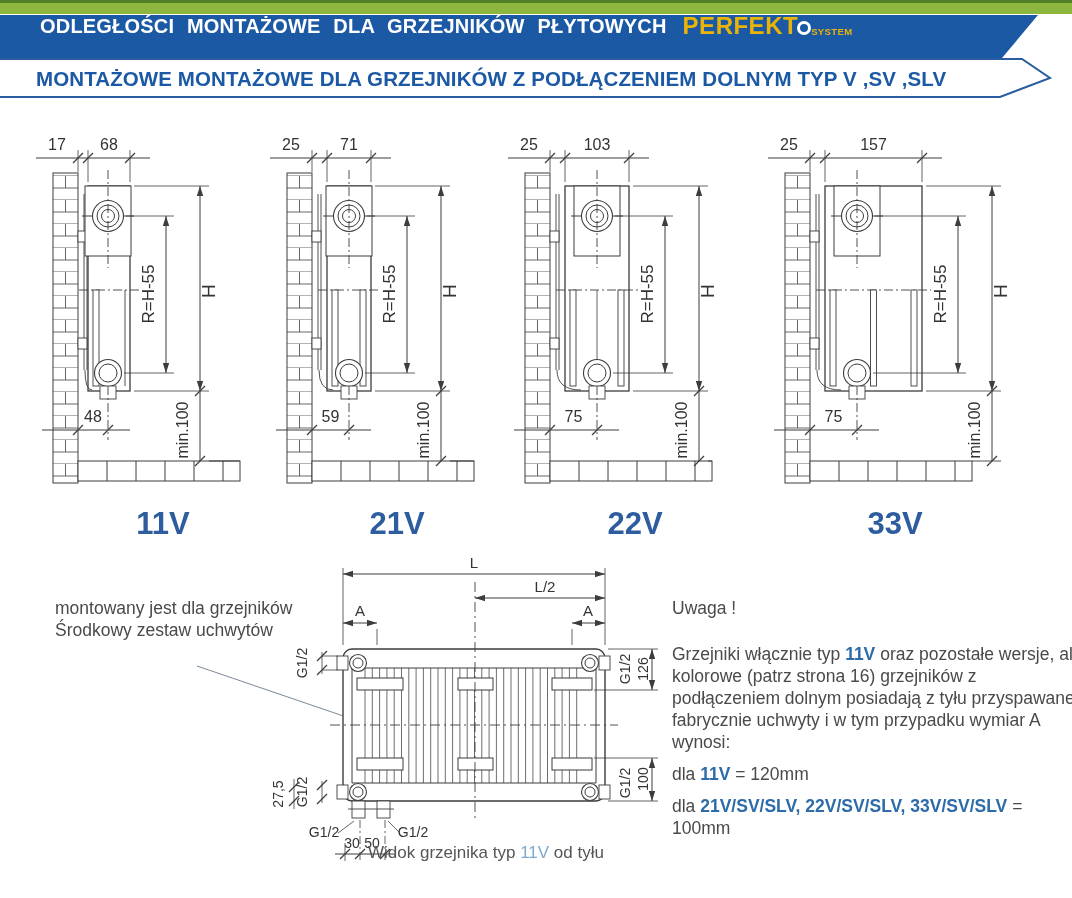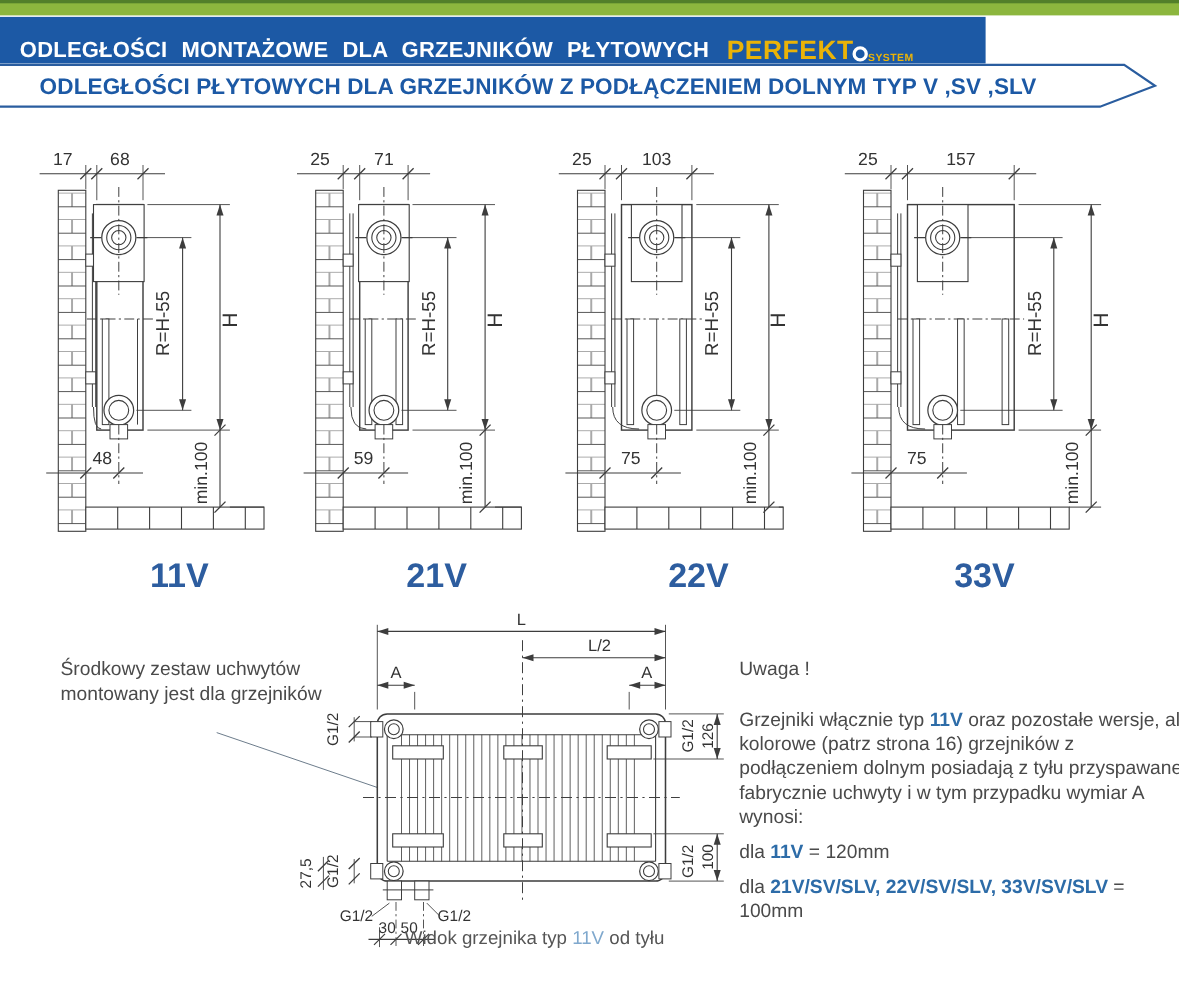--- a/index.html
+++ b/index.html
@@ -1,22 +1,22 @@
 <!DOCTYPE html>
 <html><head>
 <meta charset="utf-8">
 <style>
   html,body{margin:0;padding:0;background:#fff;}
   .page{position:relative;width:1072px;height:898px;background:#fff;overflow:hidden;
         font-family:"Liberation Sans",sans-serif;}
   .green-strip{position:absolute;left:0;top:0;width:1072px;height:14px;background:#8cb63e;
         border-top:3px solid #527f2a;box-sizing:border-box;}
-  .banner-blue{position:absolute;left:0;top:15px;width:896px;height:43px;background:#1c59a5;
+  .banner-blue{position:absolute;left:0;top:15px;width:1072px;height:43px;background:#1c59a5;
         clip-path:polygon(0 0,1038px 0,1002px 100%,0 100%);
-        display:flex;align-items:flex-end;padding-left:18px;box-sizing:border-box;}
+        display:flex;align-items:flex-start;padding-left:40px;box-sizing:border-box;}
   .bar1-text{color:#fff;font-weight:bold;font-size:20px;word-spacing:7px;letter-spacing:.2px;white-space:nowrap;}
   .logo{display:inline-flex;align-items:flex-end;margin-left:16px;color:#eab308;}
   .logo-main{font-weight:800;font-size:24px;letter-spacing:.5px;line-height:22px;}
   .logo-tail{display:inline-flex;flex-direction:row;align-items:flex-start;margin-left:1px;}
   .ring{width:8px;height:8px;border:3px solid #fff;border-radius:50%;margin-bottom:0px;margin-left:-2px;margin-top:-6px;}
   .logo-sub{font-size:9.5px;font-weight:600;letter-spacing:.4px;line-height:10px;}
   .banner2-shape{position:absolute;left:0;top:57px;}
   .banner2-text{position:absolute;left:36px;top:63px;width:1000px;height:32px;line-height:32px;
         color:#1c59a5;font-weight:bold;font-size:20.5px;letter-spacing:.1px;white-space:nowrap;}
   .diag{position:absolute;top:128px;}
@@ -45,21 +45,21 @@
       <span class="logo-tail">
         <span class="ring"></span>
         <span class="logo-sub">SYSTEM</span>
       </span>
     </span>
   </div>
 
   <svg class="banner2-shape" width="1072" height="44">
     <path d="M0 2 H1022 L1050 21 L1000 40 H0" fill="#ffffff" stroke="#2a5d9f" stroke-width="2"></path>
   </svg>
-  <div class="banner2-text">ODLEGŁOŚCI PŁYTOWYCH DLA GRZEJNIKÓW Z PODŁĄCZENIEM DOLNYM TYP V ,SV ,SLV</div>
+  <div class="banner2-text">MONTAŻOWE MONTAŻOWE DLA GRZEJNIKÓW Z PODŁĄCZENIEM DOLNYM TYP V ,SV ,SLV</div>
 
   <div id="diagrams">
       <div class="diag" style="left: 28px;"><svg width="258" height="415" viewBox="0 0 258 415">
           <defs>
             <pattern id="bk0" width="25" height="24" patternUnits="userSpaceOnUse">
               <rect width="25" height="24" fill="#fff"></rect>
               <path d="M0 12H25M0 24H25M12.5 0V12" stroke="#555" stroke-width="0.9" fill="none"></path>
             </pattern>
           </defs>
           <rect x="25" y="45" width="25" height="310" fill="url(#bk0)" stroke="#3d3d3d" stroke-width="1" rx="0"></rect>
@@ -436,22 +436,22 @@
         <line x1="380" y1="307" x2="390" y2="297" stroke="#3d3d3d" stroke-width="1.2" stroke-dasharray="none"></line>
         <text x="352" y="296" fill="#333" font-size="14" text-anchor="middle" font-weight="normal">30</text>
         <text x="372" y="296" fill="#333" font-size="14" text-anchor="middle" font-weight="normal">50</text>
         <text x="324" y="285" fill="#333" font-size="14" text-anchor="middle" font-weight="normal">G1/2</text>
         <text x="413" y="285" fill="#333" font-size="14" text-anchor="middle" font-weight="normal">G1/2</text>
         <line x1="338" y1="281" x2="354" y2="269" stroke="#3d3d3d" stroke-width="0.8" stroke-dasharray="none"></line>
         <line x1="400" y1="281" x2="388" y2="269" stroke="#3d3d3d" stroke-width="0.8" stroke-dasharray="none"></line>
       </svg></div>
 
   <div class="note-left">
+    <div>montowany jest dla grzejników</div>
     <div>Środkowy zestaw uchwytów</div>
-    <div>montowany jest dla grzejników</div>
   </div>
 
   <div class="uwaga">
     <div class="uwaga-title">Uwaga !</div>
     <p class="uwaga-para"><span>Grzejniki włącznie typ </span><span class="blue">11V</span><span> oraz pozostałe wersje, ale kolorowe (patrz strona 16) grzejników z podłączeniem dolnym posiadają z tyłu przyspawane fabrycznie uchwyty i w tym przypadku wymiar A wynosi:</span></p>
     <div class="uwaga-line"><span>dla </span><span class="blue">11V</span><span> = 120mm</span></div>
     <div class="uwaga-line"><span>dla </span><span class="blue">21V/SV/SLV, 22V/SV/SLV, 33V/SV/SLV</span><span> = 100mm</span></div>
   </div>
 
   <div class="caption">

